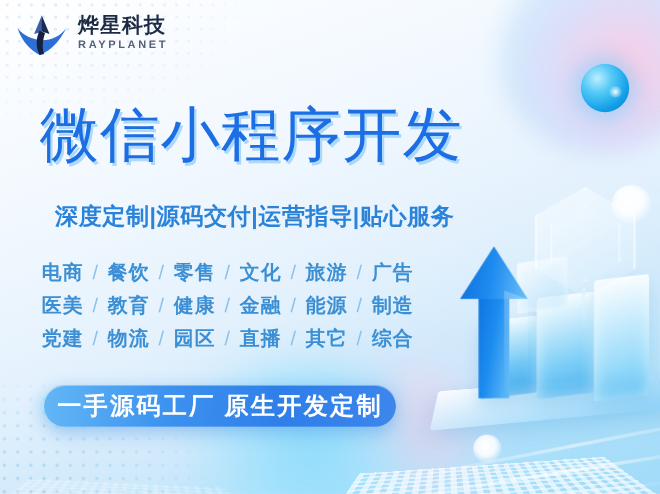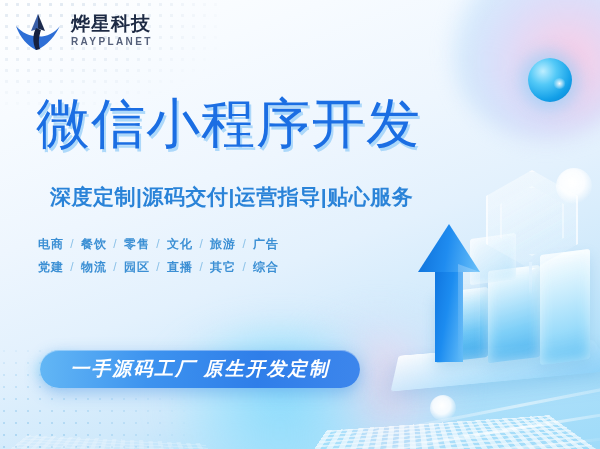--- a/index.html
+++ b/index.html
@@ -166,32 +166,31 @@
     font-size:54px;font-weight:400;letter-spacing:1px;
     color:#1b6ee3;line-height:1.1;white-space:nowrap;
     text-shadow:2px 3px 0 rgba(150,205,248,.75);
   }
   .subline{
     position:absolute;left:38px;top:183px;
     font-size:21px;font-weight:700;letter-spacing:.5px;
     color:#2a83d8;white-space:nowrap;margin-left:12px;
   }
   .cats{position:absolute;left:38px;top:236px;display:flex;flex-direction:column;gap:6px;}
-  .cat-row{font-size:12px;font-weight:600;color:#3b8fd4;letter-spacing:1px;white-space:nowrap;}
+  .cat-row{font-size:18px;font-weight:600;color:#3b8fd4;letter-spacing:1px;white-space:nowrap;}
   .cat-row .sep{color:#8cc2e8;font-weight:400;padding:0 2px;}
 
   
   .cta{
     position:absolute;left:40px;top:350px;width:320px;height:38px;border-radius:19px;
     background:linear-gradient(95deg,#63b7f5 0%,#3d93ef 34%,#2f7ee9 68%,#3d86ec 100%);
     box-shadow:0 5px 16px rgba(56,135,225,.42),inset 0 1px 0 rgba(255,255,255,.35);
     display:flex;align-items:center;justify-content:center;
-    color:#ffffff;font-size:19px;font-weight:700;letter-spacing:2px;
+    color:#ffffff;font-size:22px;font-weight:700;letter-spacing:2px;
     cursor:pointer;
-    font-style:italic;
   }
   .cta-glow{
     position:absolute;left:28px;top:348px;width:60px;height:42px;border-radius:21px;
     background:radial-gradient(ellipse at 60% 50%,rgba(150,235,255,.75),rgba(150,235,255,0) 70%);
     filter:blur(3px);
   }
 </style>
 </head>
 <body>
 
@@ -243,20 +242,21 @@
       <span class="logo-cn">烨星科技</span>
       <span class="logo-en">RAYPLANET</span>
     </span>
   </div>
 
   <div class="headline">微信小程序开发</div>
   <div class="subline">深度定制|源码交付|运营指导|贴心服务</div>
 
   <div class="cats">
     <div class="cat-row"><span>电商</span><span class="sep"> / </span><span>餐饮</span><span class="sep"> / </span><span>零售</span><span class="sep"> / </span><span>文化</span><span class="sep"> / </span><span>旅游</span><span class="sep"> / </span><span>广告</span></div>
+    <div class="cat-row"><span>医美</span><span class="sep"> / </span><span>教育</span><span class="sep"> / </span><span>健康</span><span class="sep"> / </span><span>金融</span><span class="sep"> / </span><span>能源</span><span class="sep"> / </span><span>制造</span></div>
     <div class="cat-row"><span>党建</span><span class="sep"> / </span><span>物流</span><span class="sep"> / </span><span>园区</span><span class="sep"> / </span><span>直播</span><span class="sep"> / </span><span>其它</span><span class="sep"> / </span><span>综合</span></div>
   </div>
 
   <div class="cta-glow"></div>
   <div class="cta">
     <span>一手源码工厂  原生开发定制</span>
   </div>
 
 </div>
 

